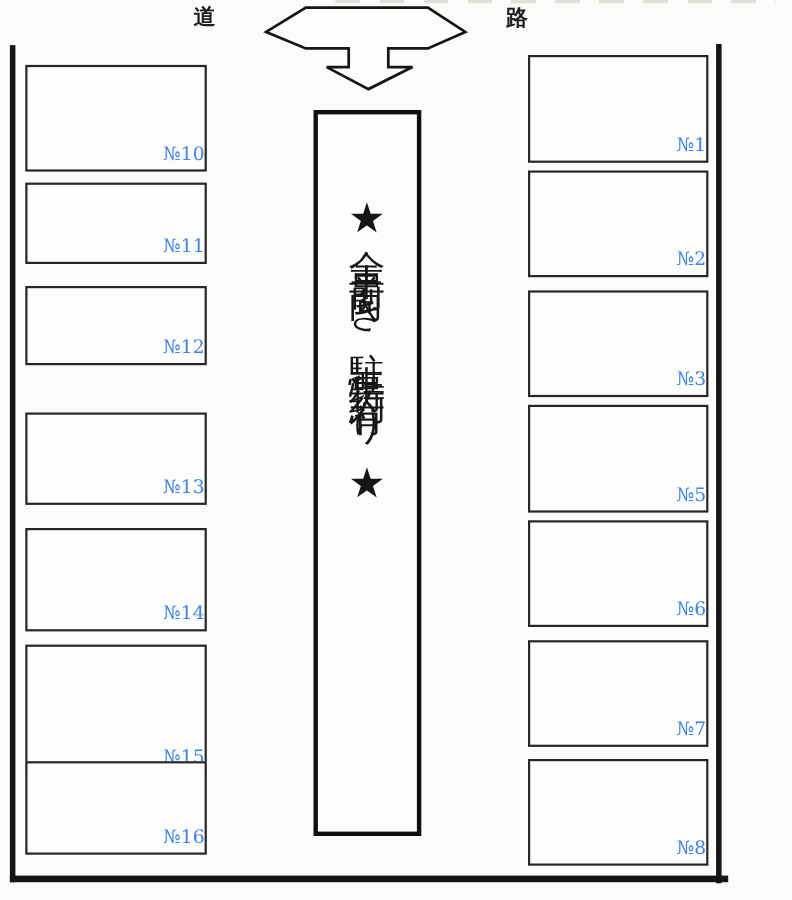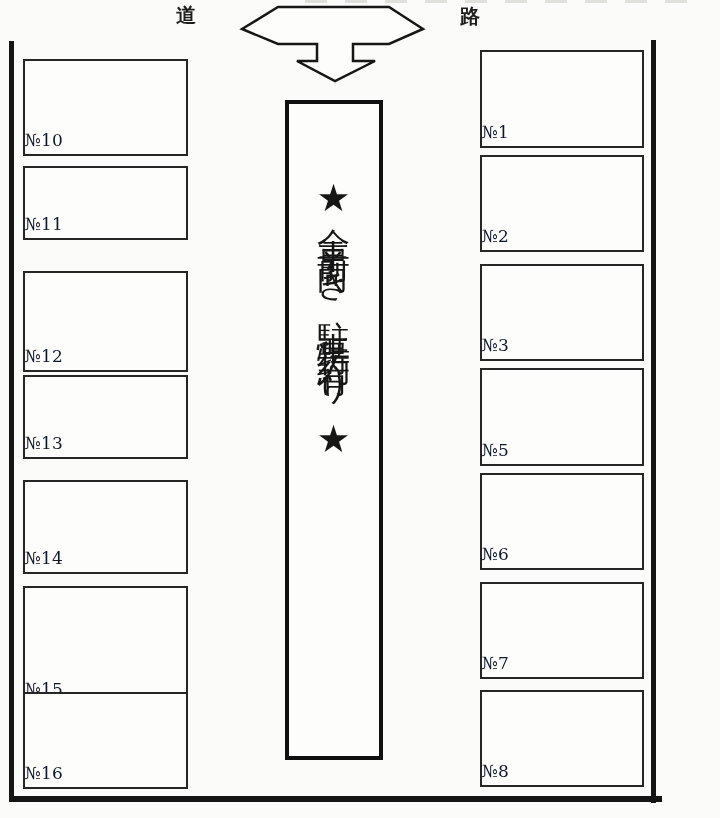--- a/index.html
+++ b/index.html
@@ -34,23 +34,23 @@
     position:absolute;
     border:2px solid #262626;
     background:#fdfdfc;
     box-sizing:border-box;
   }
   .space.col-left  { left:23px;  width:165px; }
   .space.col-right { left:480px; width:164px; }
   .space-label {
     position:absolute;
     bottom:4px; left:0; right:0;
-    text-align:left;
+    text-align:right;
     font-size:17px;
-    color:#0f172a;
+    color:#3b82f6;
   }
   .sign {
     position:absolute;
     left:285px; top:100px;
     width:98px; height:660px;
     border:4px solid #101010;
     background:#fdfdfc;
     box-sizing:border-box;
     text-align:center;
   }
@@ -86,33 +86,33 @@
   <div class="sign">
     <div class="sign-text">★全車前向き駐車特約有り★</div>
   </div>
 
   <div class="space col-left" style="top:59px;height:97px">
     <span class="space-label">№10</span>
   </div>
   <div class="space col-left" style="top:166px;height:74px">
     <span class="space-label">№11</span>
   </div>
-  <div class="space col-left" style="top:271px;height:101px">
+  <div class="space col-left" style="top:260px;height:72px">
     <span class="space-label">№12</span>
   </div>
   <div class="space col-left" style="top:375px;height:84px">
     <span class="space-label">№13</span>
   </div>
   <div class="space col-left" style="top:480px;height:94px">
     <span class="space-label">№14</span>
   </div>
   <div class="space col-left" style="top:586px;height:119px">
     <span class="space-label">№15</span>
   </div>
-  <div class="space col-left" style="top:692px;height:97px">
+  <div class="space col-left" style="top:692px;height:85px">
     <span class="space-label">№16</span>
   </div>
 
   <div class="space col-right" style="top:50px;height:98px">
     <span class="space-label">№1</span>
   </div>
   <div class="space col-right" style="top:155px;height:97px">
     <span class="space-label">№2</span>
   </div>
   <div class="space col-right" style="top:264px;height:97px">

